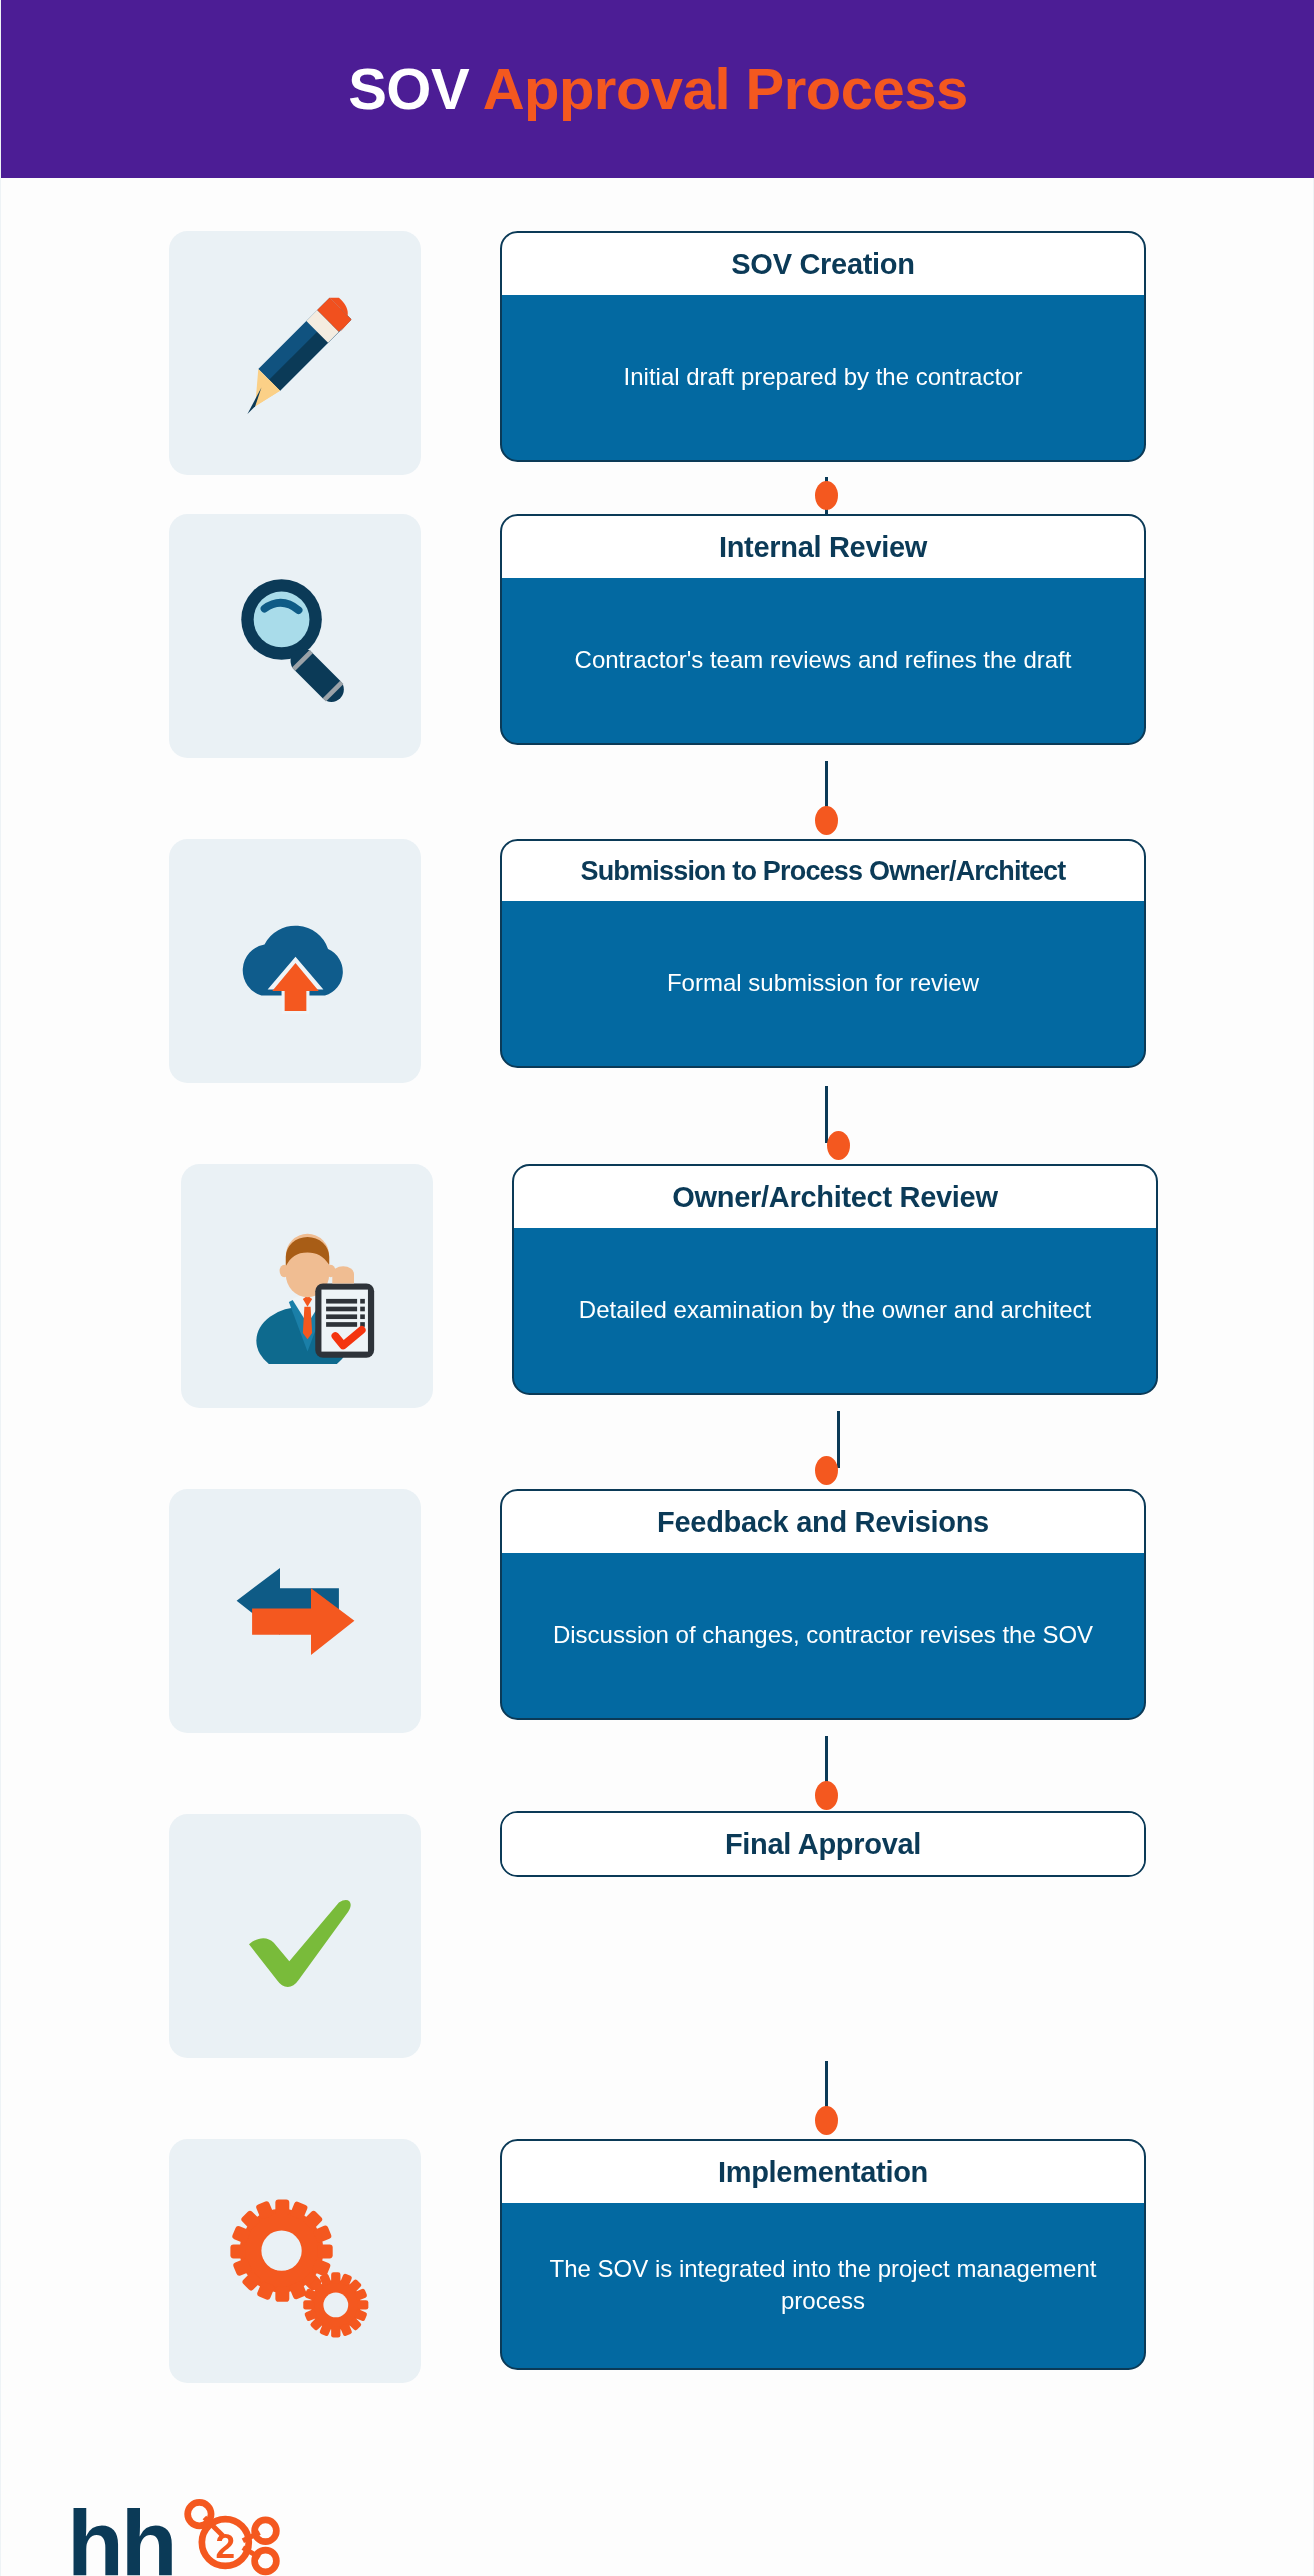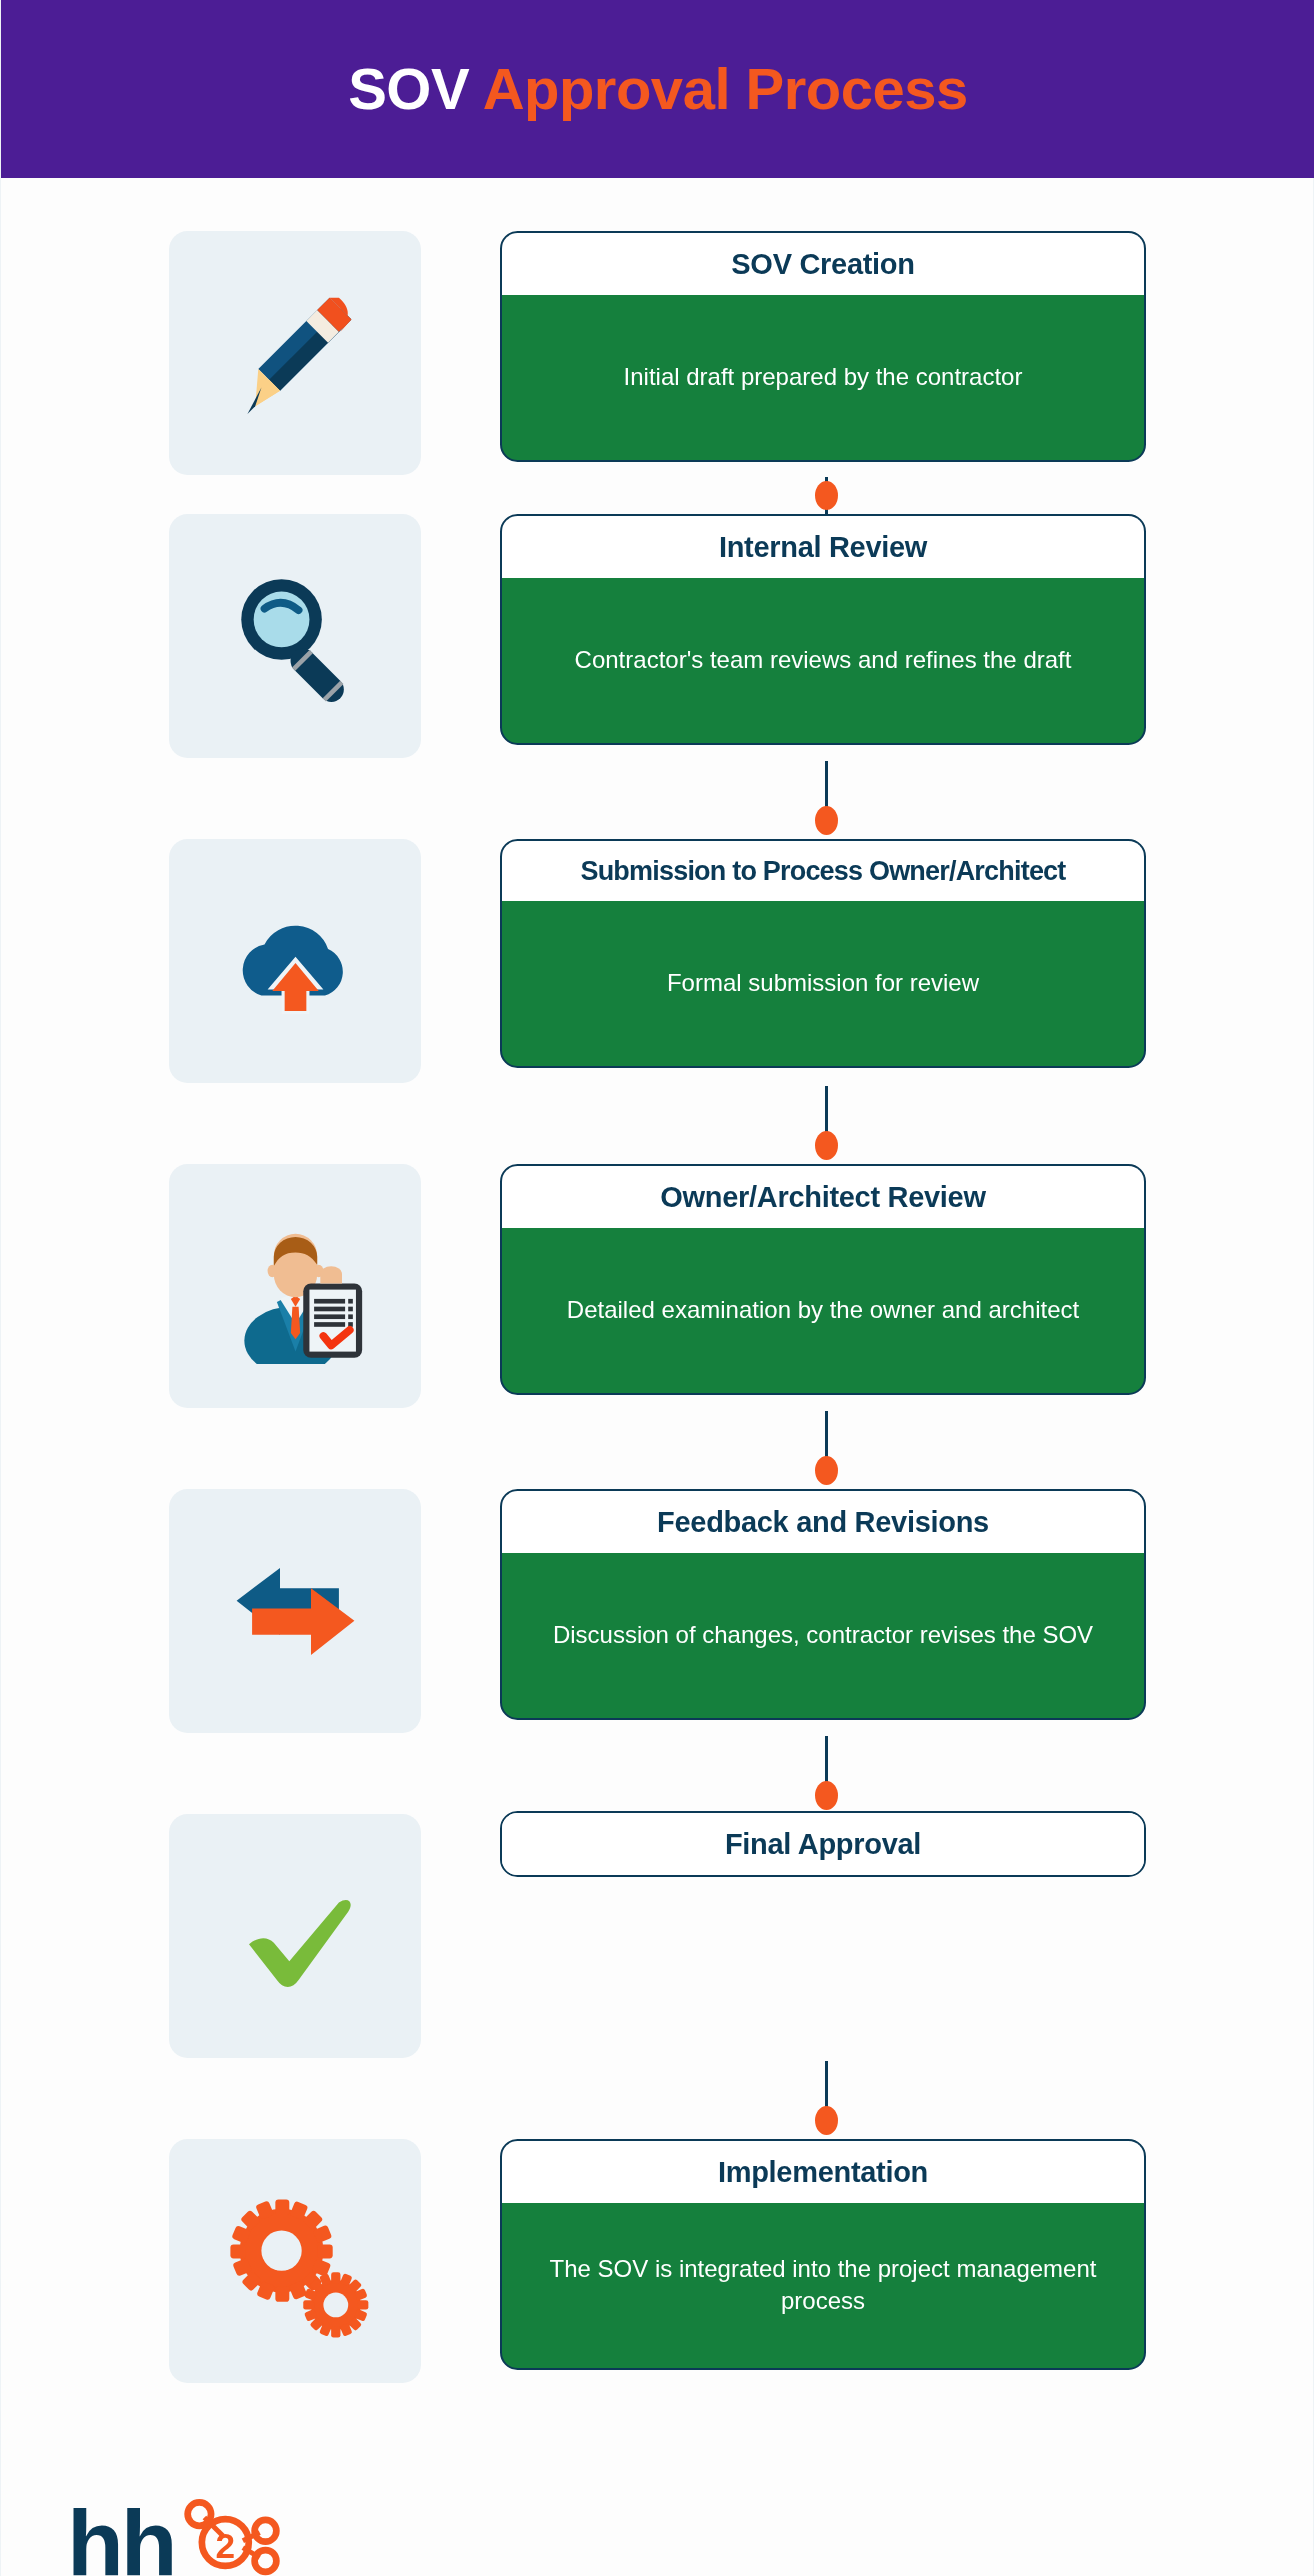--- a/index.html
+++ b/index.html
@@ -105,21 +105,21 @@
     font-size: 29px;
     font-weight: 700;
     text-align: center;
     letter-spacing: -0.3px;
     line-height: 1;
     padding: 17px 8.2px 15.5px;
     white-space: nowrap;
   }
   .card-head.tight { font-size: 27px; letter-spacing: -0.8px; }
   .card-body {
-    background: #15803d;
+    background: #0369a1;
     color: #ffffff;
     font-size: 24px;
     font-weight: 400;
     text-align: center;
     line-height: 1.35;
     display: flex;
     align-items: center;
     justify-content: center;
     padding: 5.2px 36px;
   }
@@ -209,21 +209,21 @@
             <path d="M50,51 L65,69 L57,69 L57,82 L43,82 L43,69 L35,69 Z" fill="#f4581f"></path>
           </svg>
         </span>
       </div>
       <div class="card" style="top:11.3px;">
         <div class="card-head tight">Submission to Process Owner/Architect</div>
         <div class="card-body" style="height:165px;">Formal submission for review</div>
       </div>
     </div>
 
-    <div class="row" style="height:325px;">
+    <div class="row" style="height:325px;margin-left:12px;">
       <div class="dot" style="top:-21.6px;"></div>
       <div class="spine" style="top:258px;height:57px;"></div>
       <div class="icon-tile" style="top:11.3px;">
         <span>
           <svg width="155" height="155" viewBox="0 0 100 100">
             <ellipse cx="47" cy="85" rx="30" ry="22" fill="#0e6a8e"></ellipse>
             <polygon points="38,60 50,92 62,60 56,57 44,57" fill="#1a7fa8"></polygon>
             <polygon points="40,58 50,74 60,58 55,56 45,56" fill="#eef4f7"></polygon>
             <polygon points="47,58 50,63 53,58 50,56" fill="#f4581f"></polygon>
             <polygon points="48,63 52,63 53,80 50,84 47,80" fill="#f4581f"></polygon>

